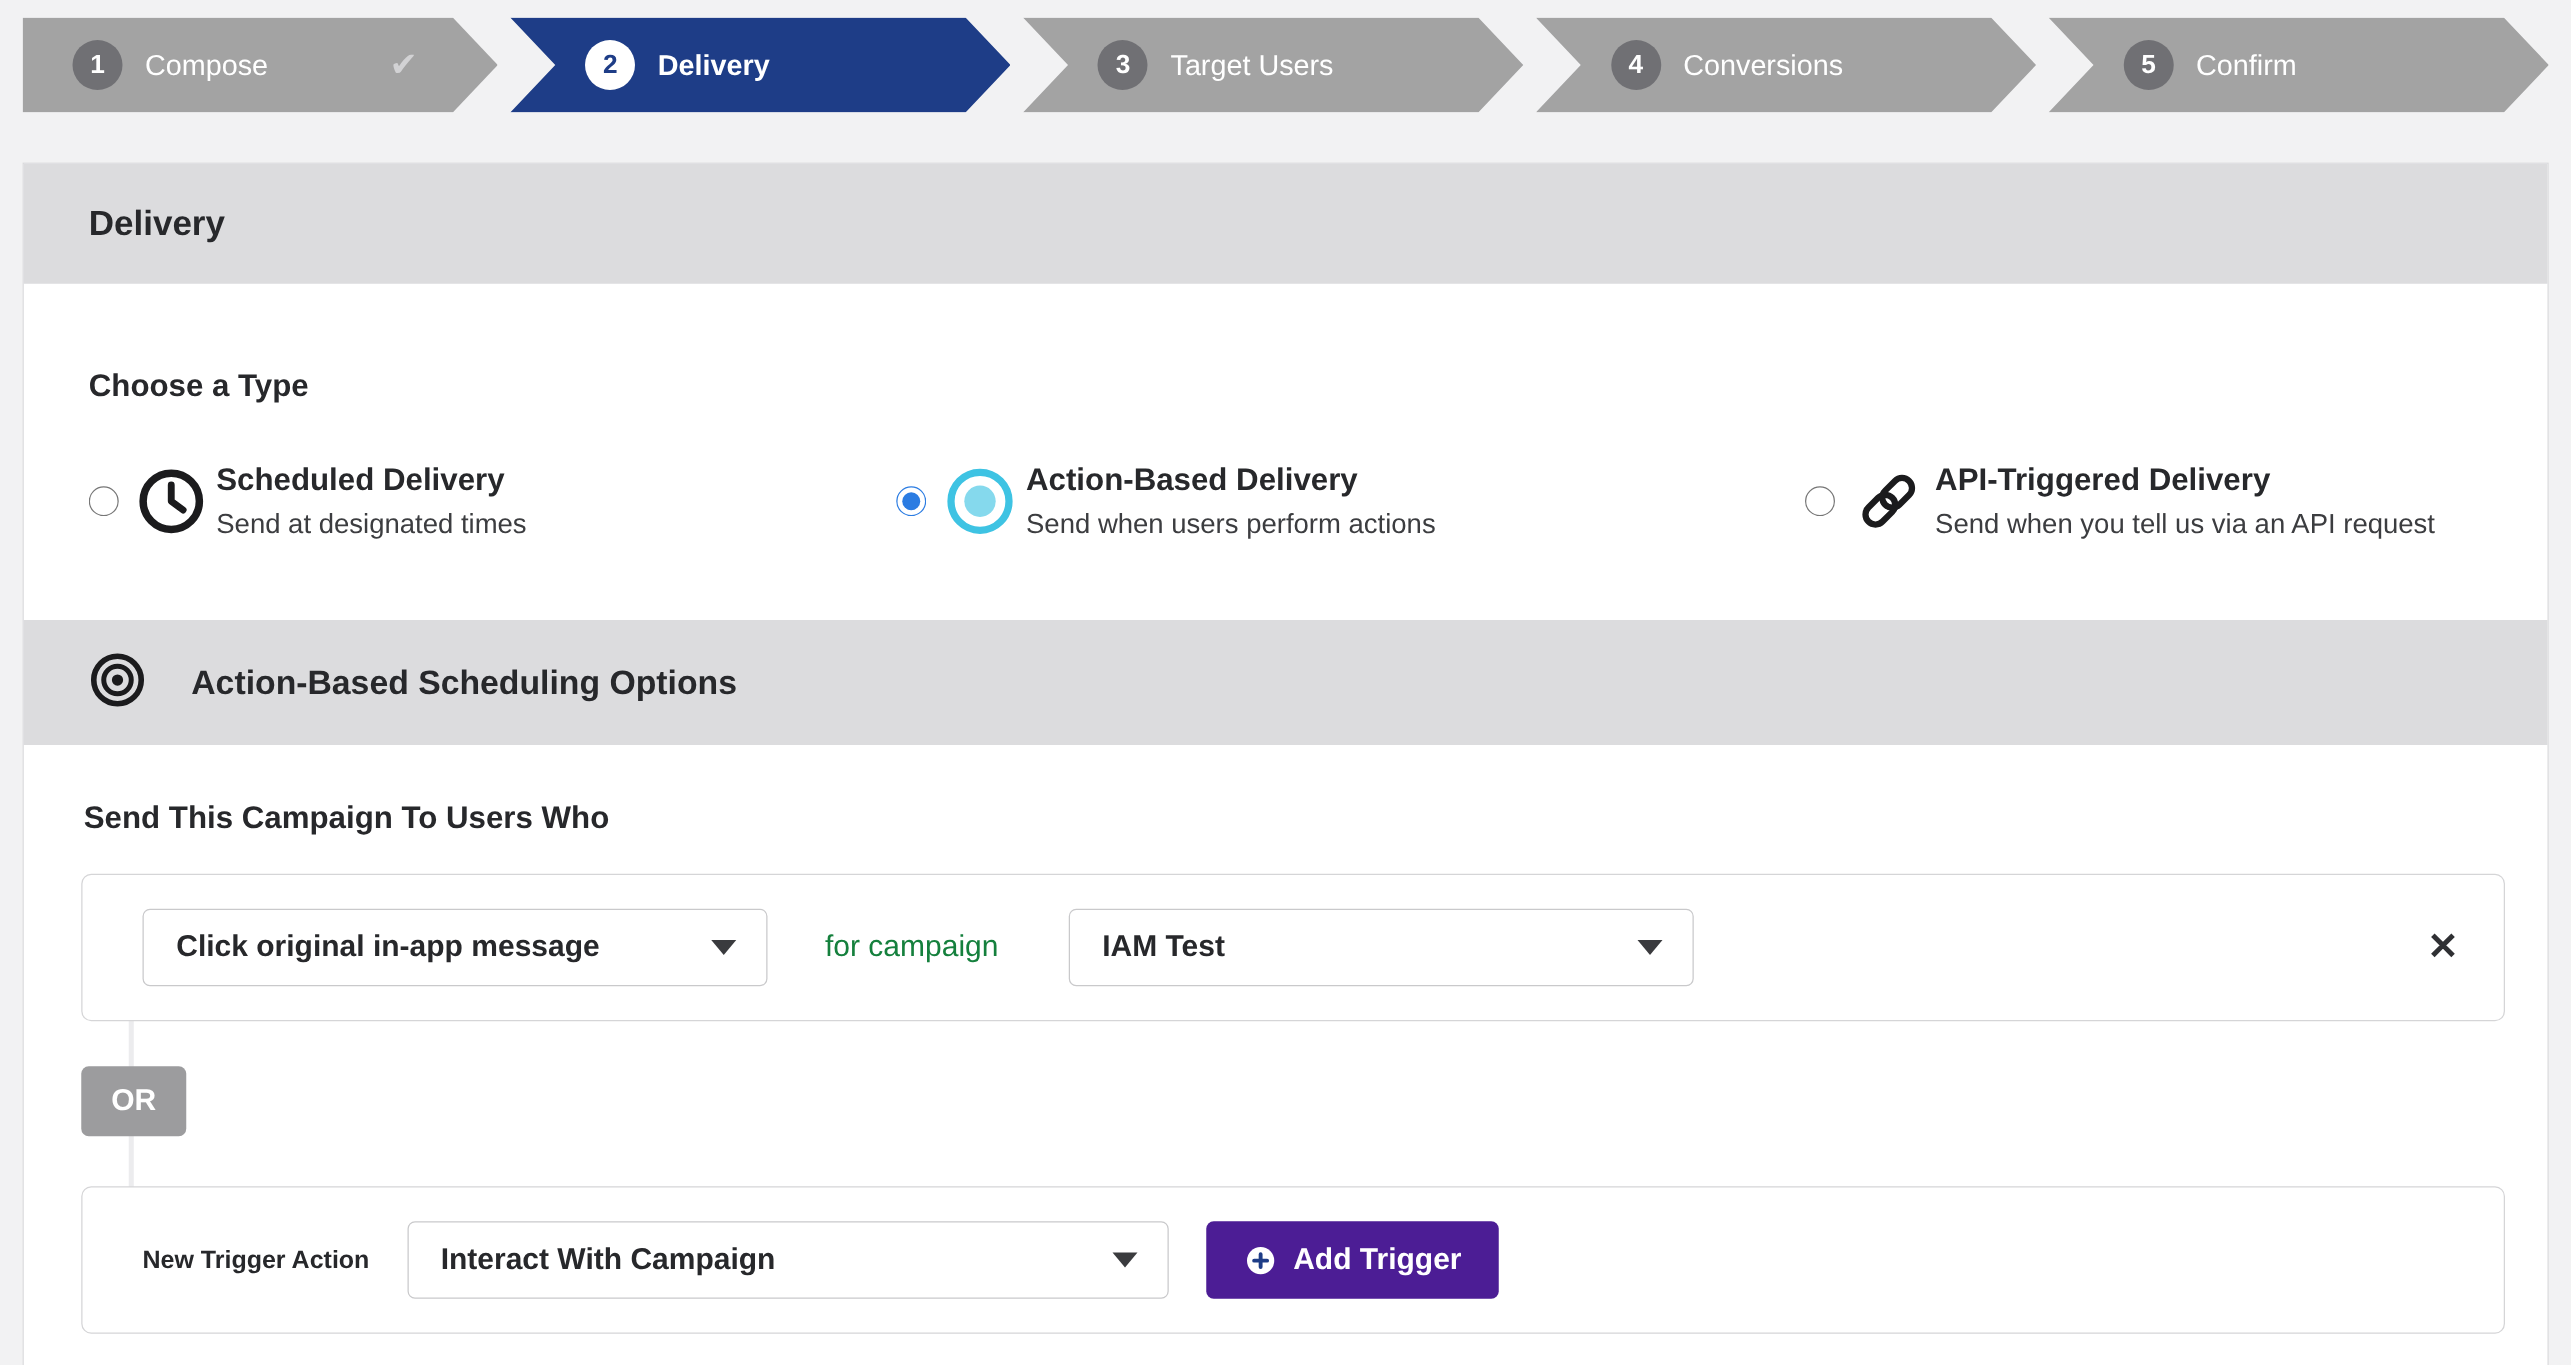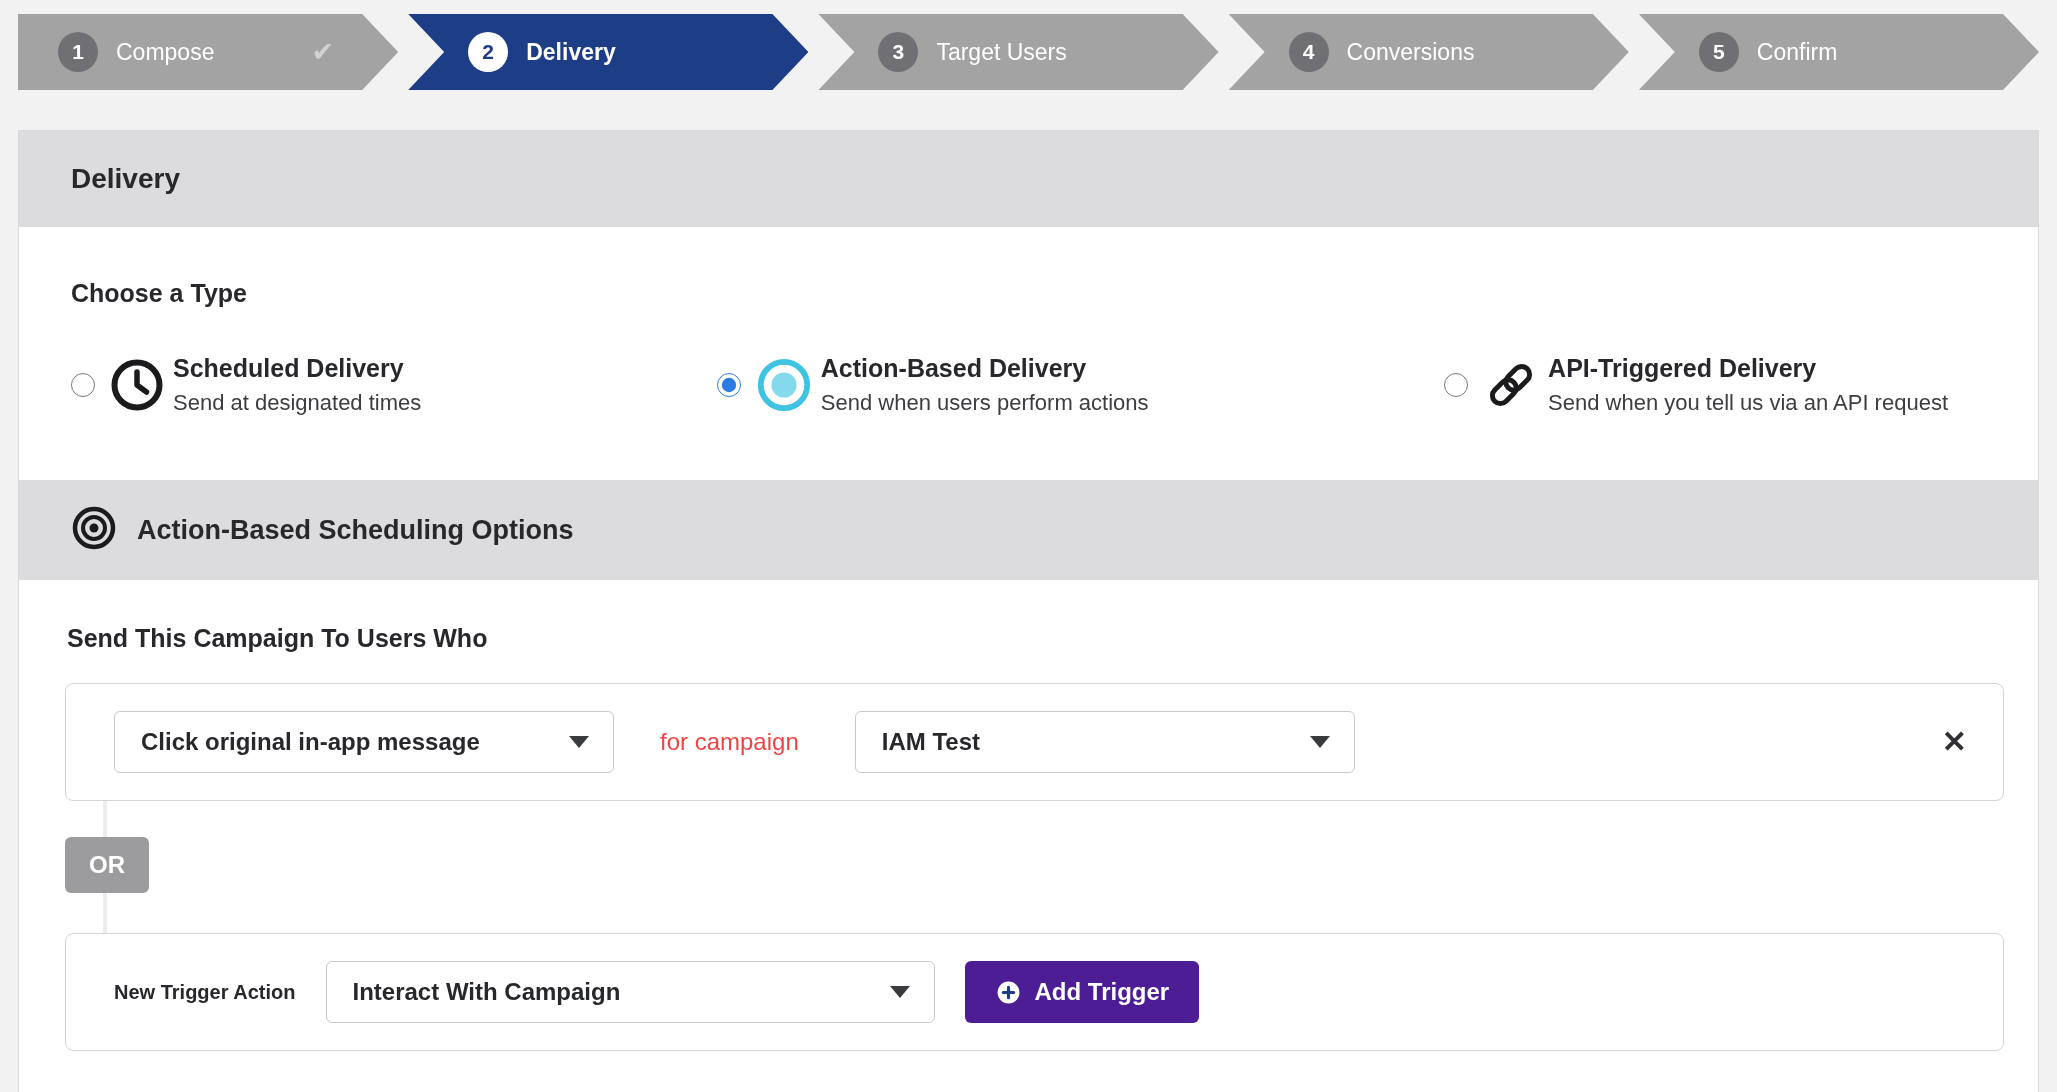--- a/index.html
+++ b/index.html
@@ -32,31 +32,31 @@
   }
   .step.active .step-num { background: #fff; color: #1e3d87; }
   .step-check { margin-left: auto; margin-right: 64px; color: #d2d2d4; font-size: 27px; }
 
   
   .card { margin: 40px 18px 0; background: #fff; border: 1px solid #d9d9db; }
   .card-header { background: #dcdcde; height: 96px; display: flex; align-items: center; padding: 0 52px; }
   .card-header h1 { font-size: 28px; margin: 0; font-weight: bold; }
 
   
-  .choose-section { padding: 52px 90px 64px 52px; }
+  .choose-section { padding: 68px 90px 64px 52px; }
   .choose-heading { font-size: 25px; margin: 0 0 46px; font-weight: bold; }
   .options { display: flex; justify-content: space-between; align-items: center; }
   .option { display: flex; align-items: center; gap: 8px; cursor: pointer; }
   .option input[type="radio"] { width: 24px; height: 24px; accent-color: #2b7ce2; margin: 0 6px 0 0; cursor: pointer; }
   .opt-icon { flex: none; display: flex; align-items: center; }
   .opt-title { font-size: 25px; font-weight: bold; display: block; }
   .opt-sub { font-size: 22px; color: #3c3d40; display: block; margin-top: 7px; }
 
   
-  .section-bar { background: #dcdcde; height: 100px; display: flex; align-items: center; gap: 20px; padding: 0 52px; }
+  .section-bar { background: #dcdcde; height: 100px; display: flex; align-items: center; gap: 36px; padding: 0 52px; }
   .section-bar h2 { font-size: 27px; margin: 0; font-weight: bold; }
 
   
   .triggers { padding: 44px 34px 60px 46px; }
   .send-to { font-size: 25px; margin: 0 0 30px 2px; font-weight: bold; }
   .trigger-row {
     border: 1px solid #d5d5d7; border-radius: 8px; min-height: 118px;
     display: flex; align-items: center; padding: 0 36px 0 48px;
     background: #fff; position: relative; z-index: 1;
   }
@@ -66,21 +66,21 @@
     padding: 0 24px 0 26px; font-size: 24px; font-weight: bold; cursor: pointer;
   }
   .caret {
     width: 0; height: 0; flex: none; margin-left: 30px;
     border-left: 10px solid transparent; border-right: 10px solid transparent;
     border-top: 12px solid #3a3b3e;
   }
   .sel-action { width: 500px; }
   .sel-campaign { width: 500px; }
   .sel-new { width: 609px; }
-  .mid-label { font-size: 24px; color: #ef4444; margin: 0 56px 0 46px; }
+  .mid-label { font-size: 24px; color: #15803d; margin: 0 56px 0 46px; }
   .remove {
     margin-left: auto; background: none; border: 0; padding: 0;
     font-size: 30px; font-weight: bold; color: #2f3033; cursor: pointer;
     font-family: inherit; line-height: 1;
   }
 
   .or-row { position: relative; padding: 36px 0 40px; }
   .or-line { position: absolute; left: 38px; top: -24px; bottom: -24px; width: 4px; background: #ececee; z-index: 0; }
   .or-badge {
     position: relative; display: inline-block; background: #9c9c9e; color: #fff;

